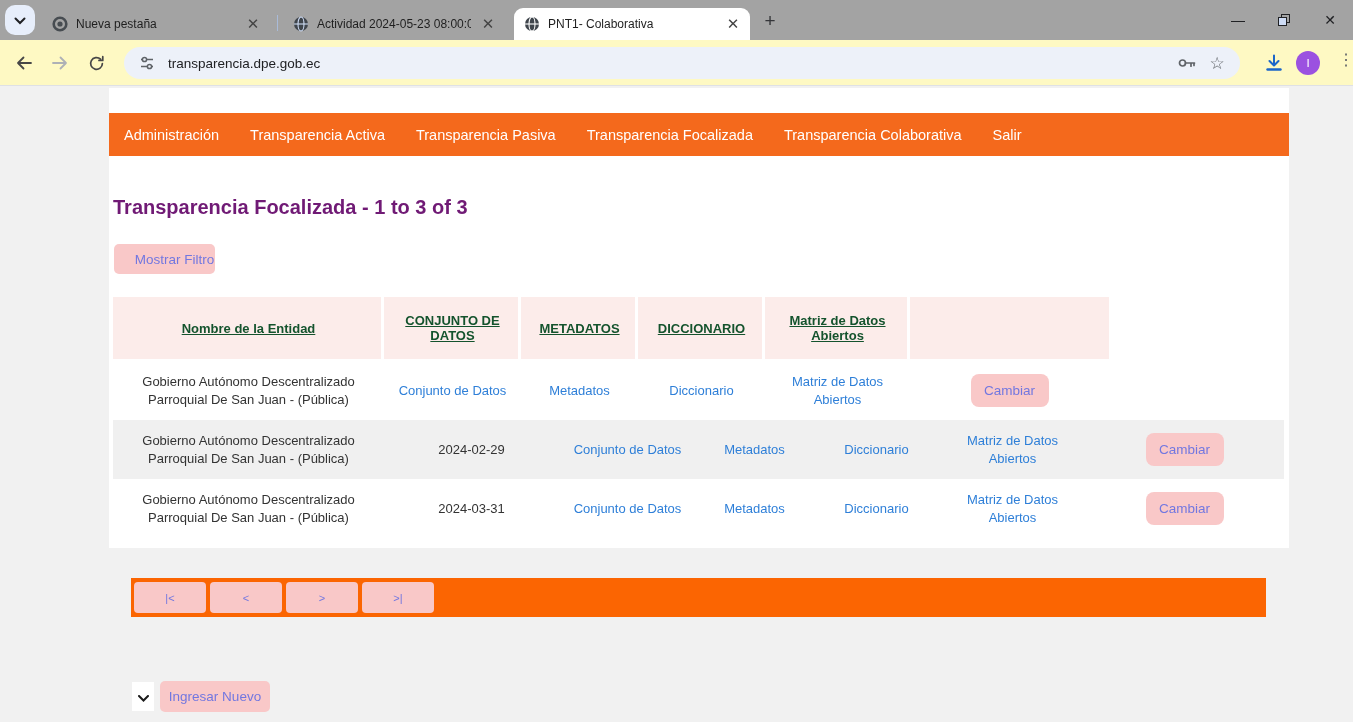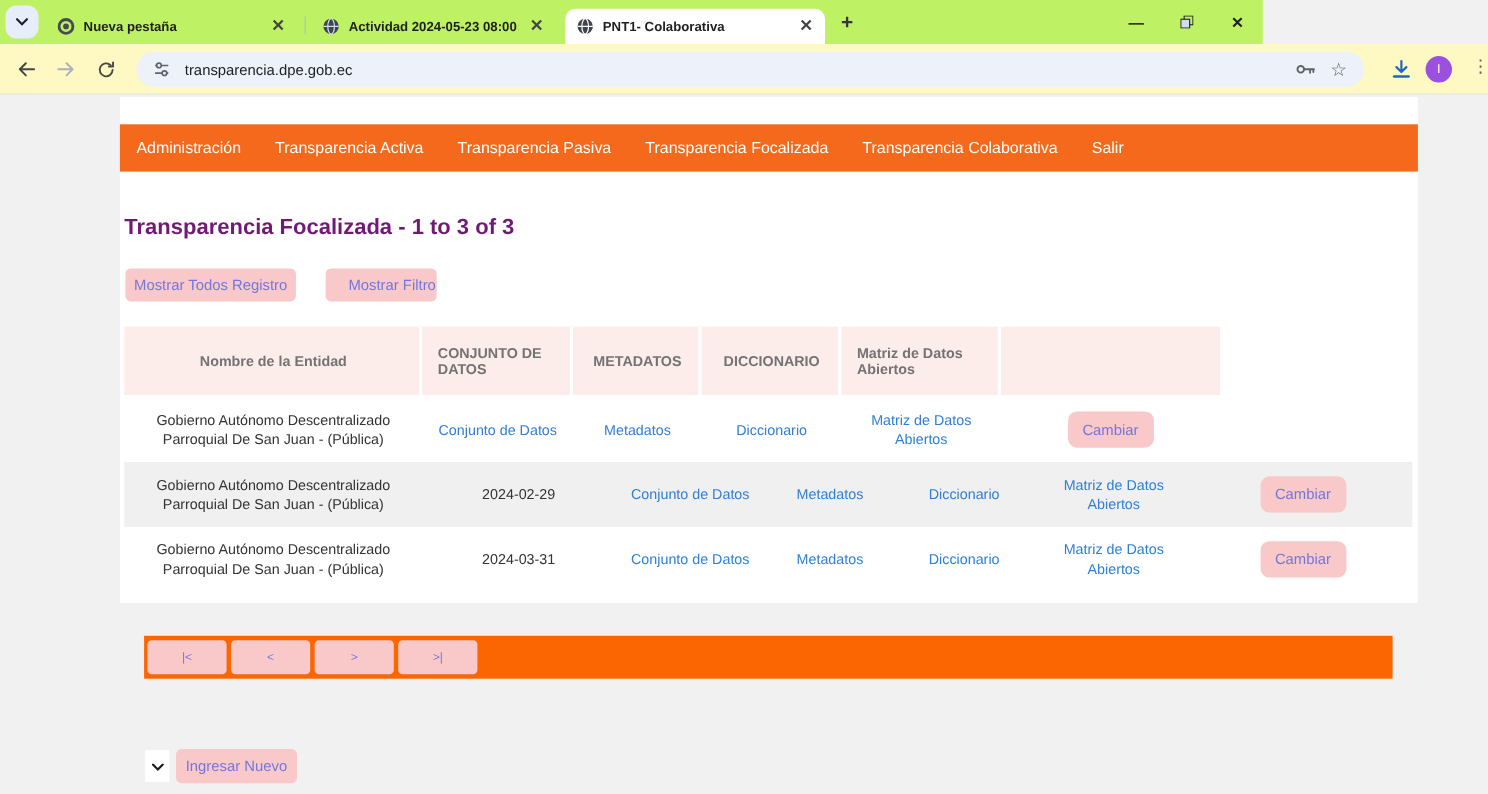--- a/index.html
+++ b/index.html
@@ -1,19 +1,19 @@
 <!DOCTYPE html>
 <html><head>
 <meta charset="utf-8">
 <style>
   * { margin:0; padding:0; box-sizing:border-box; }
   html,body { width:1353px; height:722px; overflow:hidden; font-family:"Liberation Sans", sans-serif; background:#f1f1f1; }
 
   
-  .titlebar { position:relative; width:1148px; height:40px; background:#bef264;font-weight:bold; }
+  .titlebar { position:relative; width:1353px; height:40px; background:#a3a3a3; }
   .tab-search { position:absolute; left:5px; top:5px; width:30px; height:30px; border-radius:10px; background:#e7eefb; display:flex; align-items:center; justify-content:center; cursor:pointer; }
   .tab { position:absolute; top:8px; height:32px; display:flex; align-items:center; padding:0 8px 0 10px; border-radius:9px 9px 0 0; }
   .tab.active { background:#ffffff; }
   .tab .favicon { width:16px; height:16px; margin-right:8px; flex:none; }
   .tab .tab-title { font-size:12px; color:#1f1f1f; white-space:nowrap; overflow:hidden; flex:1; }
   .tab .tab-close { font-size:15px; color:#444; margin-left:8px; flex:none; width:18px; height:18px; line-height:17px; text-align:center; border-radius:50%; cursor:pointer; }
   .tab-divider { position:absolute; top:15px; width:1px; height:16px; background:#a9bbd9; }
   .newtab-btn { position:absolute; left:758px; top:9px; width:24px; height:24px; font-size:19px; color:#35363a; text-align:center; line-height:23px; cursor:pointer; }
   .win-controls { position:absolute; right:0; top:0; height:40px; display:flex; }
   .win-btn { width:46px; height:40px; display:flex; align-items:center; justify-content:center; color:#202124; font-size:14px; cursor:pointer; }
@@ -37,21 +37,21 @@
 
   .page-title { position:absolute; left:89px; top:110px; font-size:20px; font-weight:bold; color:#701a75; }
 
   .actions { position:absolute; left:90px; top:158px; display:flex; }
   .pink-btn { background:#f9c8c8; color:#7277e0; border:none; border-radius:5px; font-size:13.5px; font-family:inherit; cursor:pointer; }
   .btn-show-all { width:155px; height:30px; margin-right:27px; }
   .btn-show-filter { width:101px; height:30px;padding-left:20px; }
 
   .datatable { position:absolute; left:89px; top:211px; width:1171px; }
   .thead { display:flex; height:64px; border-bottom:2px solid #fff; }
-  .th { background:#fcecea; color:#737373; font-size:13px; font-weight:bold; display:flex; align-items:center; justify-content:center; box-shadow:inset -3px 0 0 #ffffff; padding:0 14px; }
+  .th { background:#fcecea; color:#14532d; font-size:13px; font-weight:bold; display:flex; align-items:center; justify-content:center; text-align:center; box-shadow:inset -3px 0 0 #ffffff; padding:0 14px;text-decoration:underline; }
   .th:last-child { box-shadow:none; }
   .trow { display:flex; height:59px; }
   .trow.alt { background:#f0f0f0; }
   .td { display:flex; align-items:center; justify-content:center; text-align:center; font-size:13px; color:#333; padding:0 12px; line-height:1.35; }
   .td a { color:#2e7fd8; text-decoration:none; cursor:pointer; }
   .c0 { width:271px; } .c1 { width:175px; } .c2 { width:137px; } .c3 { width:117px; }
   .c4 { width:127px; } .c5 { width:145px; } .c6 { width:199px; }
   .thead .c0 { width:271px; } 
   .btn-cambiar { width:78px; height:33px; border-radius:8px; font-size:13.5px; }
 
@@ -183,21 +183,20 @@
     <a>Transparencia Activa</a>
     <a>Transparencia Pasiva</a>
     <a>Transparencia Focalizada</a>
     <a>Transparencia Colaborativa</a>
     <a>Salir</a>
   </div>
 
   <div class="page-title">Transparencia Focalizada - 1 to 3 of 3</div>
 
   <div class="actions">
-    <button class="pink-btn btn-show-all">Mostrar Todos Registro</button>
     <button class="pink-btn btn-show-filter">Mostrar Filtro</button>
   </div>
 
   <div class="datatable">
     <div class="thead">
       <div class="th c0">Nombre de la Entidad</div>
       <div class="th c2">CONJUNTO DE DATOS</div>
       <div class="th c3">METADATOS</div>
       <div class="th c4">DICCIONARIO</div>
       <div class="th c5">Matriz de Datos Abiertos</div>

